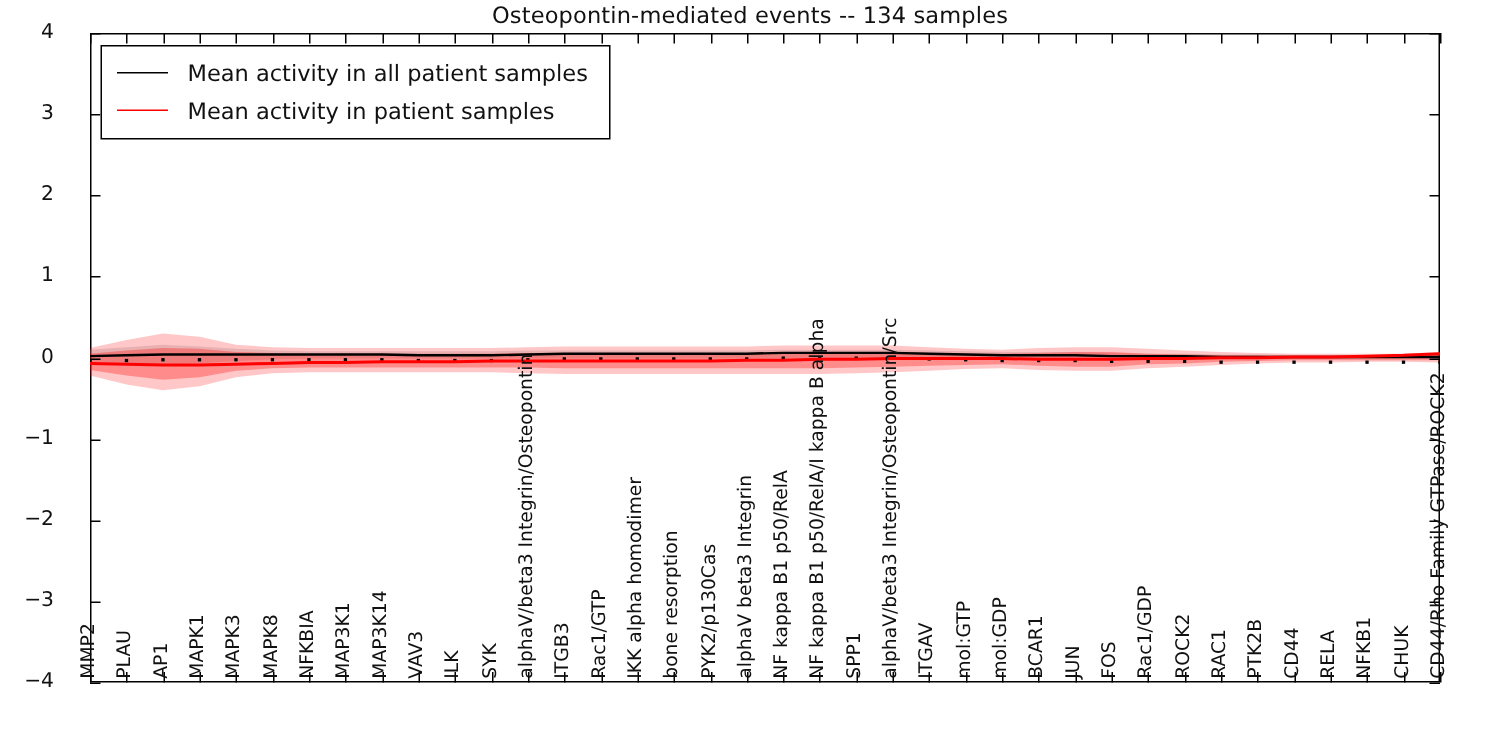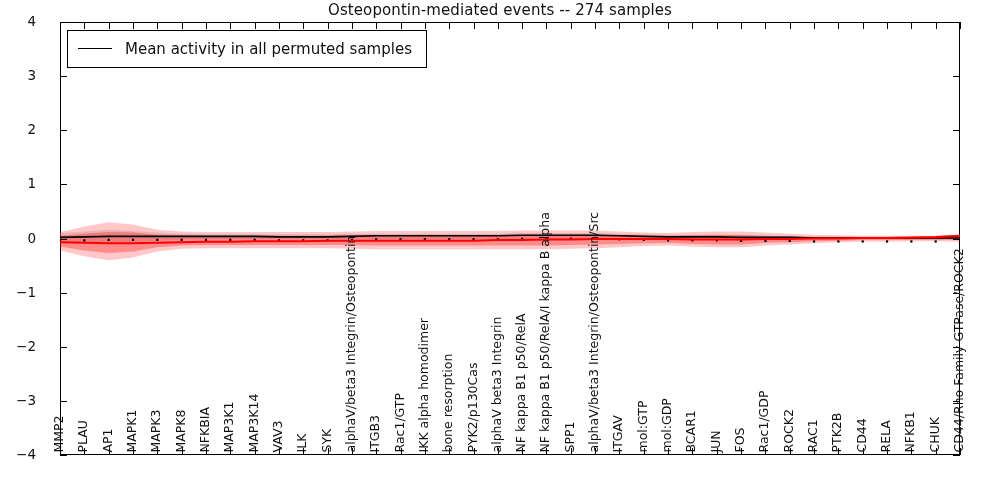--- a/index.html
+++ b/index.html
@@ -41,21 +41,21 @@
     border:1.5px solid #000;padding:5px 14px 6px 10px;}
   .legend-row{display:flex;align-items:center;height:25px;}
   .legend-swatch{width:34px;height:0;margin-right:13px;flex:none;}
   .legend-text{font-size:15px;color:#111;white-space:nowrap;}
 </style>
 </head>
 <body>
 
 <div id="figure">
 
-  <div id="chart-title">Osteopontin-mediated events -- 274 samples</div>
+  <div id="chart-title">Osteopontin-mediated events -- 134 samples</div>
 
   <div id="plot-frame"></div>
 
   <div id="data-layer">
     <svg id="data-svg" width="900" height="433">
         <polygon points="0,211.0875 24.324324324324323,209.46375 48.648648648648646,207.84 72.97297297297297,208.9225 97.29729729729729,210.54625 121.62162162162163,211.62875 145.94594594594594,212.17 170.27027027027026,212.17 194.59459459459458,212.17 218.9189189189189,212.17 243.24324324324326,212.17 267.56756756756755,212.17 291.8918918918919,211.62875 316.2162162162162,211.62875 340.5405405405405,211.62875 364.86486486486484,211.62875 389.18918918918916,211.62875 413.5135135135135,211.62875 437.8378378378378,211.62875 462.1621621621622,211.0875 486.4864864864865,211.0875 510.81081081081084,211.0875 535.1351351351351,211.0875 559.4594594594595,211.62875 583.7837837837837,212.17 608.1081081081081,212.71124999999998 632.4324324324324,212.71124999999998 656.7567567567568,212.71124999999998 681.081081081081,213.25250000000003 705.4054054054054,213.79375000000002 729.7297297297297,213.79375000000002 754.0540540540541,214.335 778.3783783783783,214.335 802.7027027027027,214.87625 827.027027027027,214.87625 851.3513513513514,214.87625 875.6756756756756,214.87625 900,214.335 900,217.04125 875.6756756756756,217.04125 851.3513513513514,217.04125 827.027027027027,217.04125 802.7027027027027,217.04125 778.3783783783783,217.04125 754.0540540540541,217.04125 729.7297297297297,217.04125 705.4054054054054,217.04125 681.081081081081,217.04125 656.7567567567568,217.04125 632.4324324324324,217.04125 608.1081081081081,217.04125 583.7837837837837,217.04125 559.4594594594595,217.04125 535.1351351351351,217.04125 510.81081081081084,217.04125 486.4864864864865,217.04125 462.1621621621622,217.04125 437.8378378378378,217.04125 413.5135135135135,217.04125 389.18918918918916,217.04125 364.86486486486484,217.04125 340.5405405405405,217.04125 316.2162162162162,217.04125 291.8918918918919,217.04125 267.56756756756755,217.04125 243.24324324324326,217.04125 218.9189189189189,217.04125 194.59459459459458,217.04125 170.27027027027026,217.04125 145.94594594594594,217.04125 121.62162162162163,217.5825 97.29729729729729,218.665 72.97297297297297,220.28875 48.648648648648646,220.83 24.324324324324323,220.28875 0,219.7475" fill="#9e9e9e" fill-opacity="0.3" stroke="none"></polygon>
         <polygon points="0,210.005 24.324324324324323,204.5925 48.648648648648646,200.26250000000002 72.97297297297297,202.4275 97.29729729729729,207.84 121.62162162162163,209.46375 145.94594594594594,210.005 170.27027027027026,210.005 194.59459459459458,210.005 218.9189189189189,210.005 243.24324324324326,210.005 267.56756756756755,210.005 291.8918918918919,209.46375 316.2162162162162,208.9225 340.5405405405405,208.9225 364.86486486486484,208.9225 389.18918918918916,208.9225 413.5135135135135,208.9225 437.8378378378378,208.9225 462.1621621621622,208.38125 486.4864864864865,208.38125 510.81081081081084,208.38125 535.1351351351351,208.38125 559.4594594594595,209.46375 583.7837837837837,210.54625 608.1081081081081,211.0875 632.4324324324324,210.005 656.7567567567568,209.46375 681.081081081081,209.46375 705.4054054054054,210.54625 729.7297297297297,211.62875 754.0540540540541,212.71124999999998 778.3783783783783,213.25250000000003 802.7027027027027,213.79375000000002 827.027027027027,213.79375000000002 851.3513513513514,213.79375000000002 875.6756756756756,213.79375000000002 900,212.71124999999998 900,219.7475 875.6756756756756,219.20624999999998 851.3513513513514,219.20624999999998 827.027027027027,219.7475 802.7027027027027,219.7475 778.3783783783783,220.28875 754.0540540540541,221.37125 729.7297297297297,222.45374999999999 705.4054054054054,223.53625 681.081081081081,225.16 656.7567567567568,225.16 632.4324324324324,224.61875 608.1081081081081,223.53625 583.7837837837837,224.07750000000001 559.4594594594595,225.16 535.1351351351351,226.2425 510.81081081081084,226.78375 486.4864864864865,227.32500000000002 462.1621621621622,227.32500000000002 437.8378378378378,227.32500000000002 413.5135135135135,227.32500000000002 389.18918918918916,227.32500000000002 364.86486486486484,227.32500000000002 340.5405405405405,227.32500000000002 316.2162162162162,227.32500000000002 291.8918918918919,226.78375 267.56756756756755,226.2425 243.24324324324326,226.2425 218.9189189189189,226.2425 194.59459459459458,226.2425 170.27027027027026,226.2425 145.94594594594594,226.2425 121.62162162162163,226.78375 97.29729729729729,229.49 72.97297297297297,235.44375 48.648648648648646,238.15 24.324324324324323,234.36125 0,228.4075" fill="#ff0000" fill-opacity="0.22" stroke="none"></polygon>
         <polygon points="0,213.79375000000002 24.324324324324323,211.62875 48.648648648648646,210.005 72.97297297297297,210.54625 97.29729729729729,212.71124999999998 121.62162162162163,213.25250000000003 145.94594594594594,213.79375000000002 170.27027027027026,213.79375000000002 194.59459459459458,213.79375000000002 218.9189189189189,213.79375000000002 243.24324324324326,213.79375000000002 267.56756756756755,213.79375000000002 291.8918918918919,213.25250000000003 316.2162162162162,213.25250000000003 340.5405405405405,213.25250000000003 364.86486486486484,213.25250000000003 389.18918918918916,213.25250000000003 413.5135135135135,213.25250000000003 437.8378378378378,213.25250000000003 462.1621621621622,212.71124999999998 486.4864864864865,212.71124999999998 510.81081081081084,212.71124999999998 535.1351351351351,212.71124999999998 559.4594594594595,213.25250000000003 583.7837837837837,213.79375000000002 608.1081081081081,213.79375000000002 632.4324324324324,213.25250000000003 656.7567567567568,212.71124999999998 681.081081081081,212.71124999999998 705.4054054054054,213.79375000000002 729.7297297297297,214.335 754.0540540540541,214.87625 778.3783783783783,214.87625 802.7027027027027,215.41750000000002 827.027027027027,215.41750000000002 851.3513513513514,215.41750000000002 875.6756756756756,214.87625 900,214.335 900,218.12375 875.6756756756756,218.12375 851.3513513513514,218.12375 827.027027027027,218.12375 802.7027027027027,218.12375 778.3783783783783,218.665 754.0540540540541,219.20624999999998 729.7297297297297,220.28875 705.4054054054054,220.83 681.081081081081,222.45374999999999 656.7567567567568,222.45374999999999 632.4324324324324,221.9125 608.1081081081081,220.83 583.7837837837837,221.37125 559.4594594594595,221.9125 535.1351351351351,222.45374999999999 510.81081081081084,222.995 486.4864864864865,223.53625 462.1621621621622,223.53625 437.8378378378378,223.53625 413.5135135135135,223.53625 389.18918918918916,223.53625 364.86486486486484,223.53625 340.5405405405405,223.53625 316.2162162162162,223.53625 291.8918918918919,222.995 267.56756756756755,222.995 243.24324324324326,222.995 218.9189189189189,222.995 194.59459459459458,222.995 170.27027027027026,222.995 145.94594594594594,222.995 121.62162162162163,223.53625 97.29729729729729,225.16 72.97297297297297,229.49 48.648648648648646,231.11375 24.324324324324323,228.4075 0,224.61875" fill="#ff0000" fill-opacity="0.3" stroke="none"></polygon>
         <polyline points="0,215.41750000000002 24.324324324324323,214.87625 48.648648648648646,214.335 72.97297297297297,214.335 97.29729729729729,214.335 121.62162162162163,214.335 145.94594594594594,214.335 170.27027027027026,214.335 194.59459459459458,214.335 218.9189189189189,214.87625 243.24324324324326,214.87625 267.56756756756755,214.87625 291.8918918918919,214.335 316.2162162162162,213.79375000000002 340.5405405405405,213.79375000000002 364.86486486486484,213.79375000000002 389.18918918918916,213.79375000000002 413.5135135135135,213.79375000000002 437.8378378378378,213.79375000000002 462.1621621621622,213.25250000000003 486.4864864864865,213.25250000000003 510.81081081081084,213.25250000000003 535.1351351351351,213.25250000000003 559.4594594594595,213.79375000000002 583.7837837837837,214.335 608.1081081081081,214.87625 632.4324324324324,214.87625 656.7567567567568,214.87625 681.081081081081,215.41750000000002 705.4054054054054,215.41750000000002 729.7297297297297,215.41750000000002 754.0540540540541,215.95875 778.3783783783783,215.95875 802.7027027027027,215.95875 827.027027027027,215.95875 851.3513513513514,215.95875 875.6756756756756,215.95875 900,215.95875" fill="none" stroke="#000000" stroke-width="1.6"></polyline>
         <rect x="-1.1" y="217.81750000000002" width="2.2" height="2.2" fill="#000"></rect>
@@ -245,16 +245,20 @@
       <div class="xlab" style="left: 867.703px;">CD44</div>
       <div class="xlab" style="left: 892.027px;">RELA</div>
       <div class="xlab" style="left: 916.351px;">NFKB1</div>
       <div class="xlab" style="left: 940.676px;">CHUK</div>
       <div class="xlab" style="left: 965px;">CD44/Rho Family GTPase/ROCK2</div>
     </div>
 
   <div id="legend">
       <div class="legend-row">
         <span class="legend-swatch" style="border-top: 1.8px solid rgb(0, 0, 0);"></span>
-        <span class="legend-text">Mean activity in all permuted samples</span>
+        <span class="legend-text">Mean activity in all patient samples</span>
       </div>
+      <div class="legend-row">
+        <span class="legend-swatch" style="border-top: 1.8px solid rgb(255, 0, 0);"></span>
+        <span class="legend-text">Mean activity in patient samples</span>
+      </div>
     </div>
 </div>
 
 </body></html>

